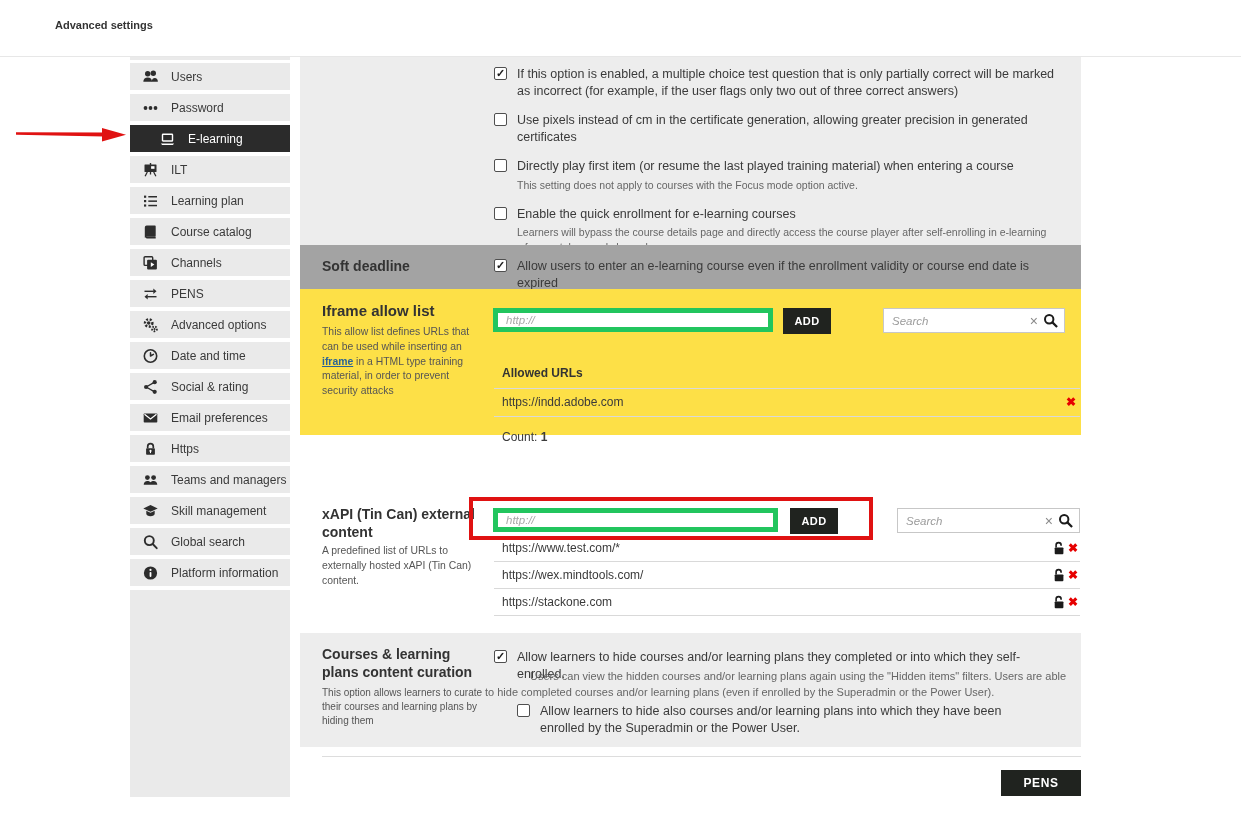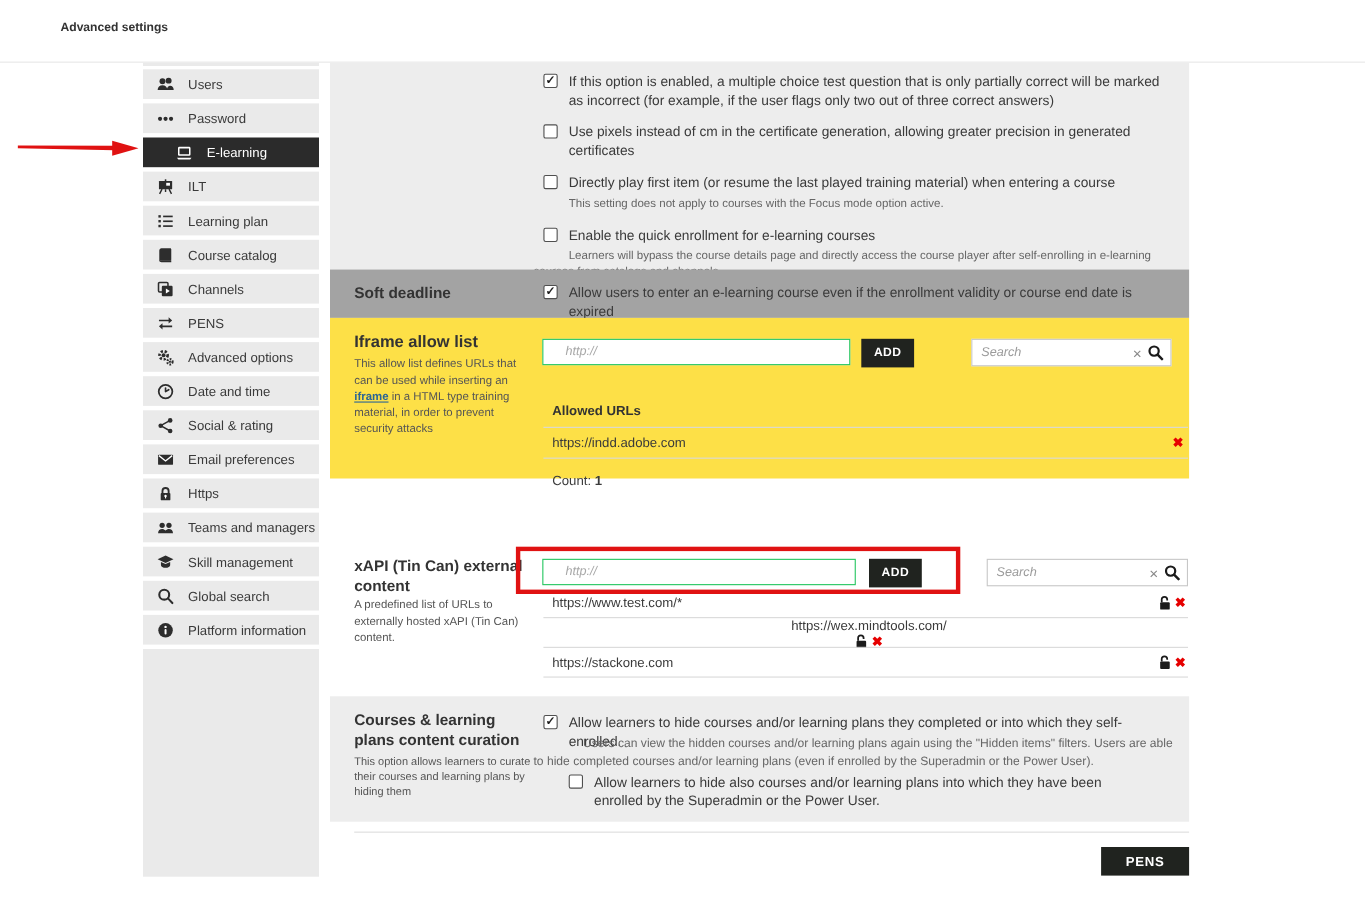--- a/index.html
+++ b/index.html
@@ -47,21 +47,21 @@
   
   .opt { display:flex; gap:10px; align-items:flex-start; }
   .cb { width:13px; height:13px; min-width:13px; background:#fff;
         border:1px solid #4f4f4f; border-radius:2px; margin-top:1px;
         display:flex; align-items:center; justify-content:center; cursor:pointer; }
   .cb span { font-size:11px; font-weight:700; color:#1d1d1d; line-height:1; }
   .opt-label { font-size:12.5px; color:#3a3a3a; line-height:1.32; }
   .opt-sub { font-size:10.5px; color:#666; line-height:1.45; margin-top:3px; }
 
   
-  .url-input { height:24px; border:1px solid #22c55e; background:#fff; padding:0 20px;
+  .url-input { height:24px; border:5px solid #22c55e; background:#fff; padding:0 8px;
                font-size:11.5px; color:#444; font-family:"Liberation Sans",sans-serif; }
   .url-input::placeholder { font-style:italic; color:#a8a8a8; }
   .btn-dark { background:#20231f; color:#fff; border:none; font-weight:700;
               font-size:11px; letter-spacing:.4px; cursor:pointer;
               font-family:"Liberation Sans",sans-serif; }
   .search-box { position:absolute; height:25px; background:#fff; border:1px solid #c7c7c7;
                 display:flex; align-items:center; padding:0 6px 0 8px; }
   .search-box input { flex:1; border:none; outline:none; min-width:0; font-size:11.5px;
                       color:#444; font-family:"Liberation Sans",sans-serif; background:transparent; }
   .search-box input::placeholder { font-style:italic; color:#9b9b9b; }
@@ -384,21 +384,21 @@
     <span class="row-icons">
         <svg width="12" height="14" viewBox="0 0 12 14">
           <path d="M3.1 6.4V4.1a2.5 2.5 0 015 0v.7" fill="none" stroke="#1b1b1b" stroke-width="1.6"></path>
           <rect x="1.7" y="6.4" width="8.7" height="6.8" rx=".9" fill="#1b1b1b"></rect>
         </svg>
         <span class="del-x">✖</span>
       </span>
   </div>
   <div class="divider" style="left:194px; top:73px; width:586px;"></div>
 
-  <div class="url-row" style="left:194px; top:74px; width:586px; padding:0 2px 0 8px; justify-content:space-between;flex-direction:column;">
+  <div class="url-row" style="left:194px; top:74px; width:586px; padding:0 2px 0 8px; justify-content:space-between;">
     <span>https://wex.mindtools.com/</span>
     <span class="row-icons">
         <svg width="12" height="14" viewBox="0 0 12 14">
           <path d="M3.1 6.4V4.1a2.5 2.5 0 015 0v.7" fill="none" stroke="#1b1b1b" stroke-width="1.6"></path>
           <rect x="1.7" y="6.4" width="8.7" height="6.8" rx=".9" fill="#1b1b1b"></rect>
         </svg>
         <span class="del-x">✖</span>
       </span>
   </div>
   <div class="divider" style="left:194px; top:100px; width:586px;"></div>

